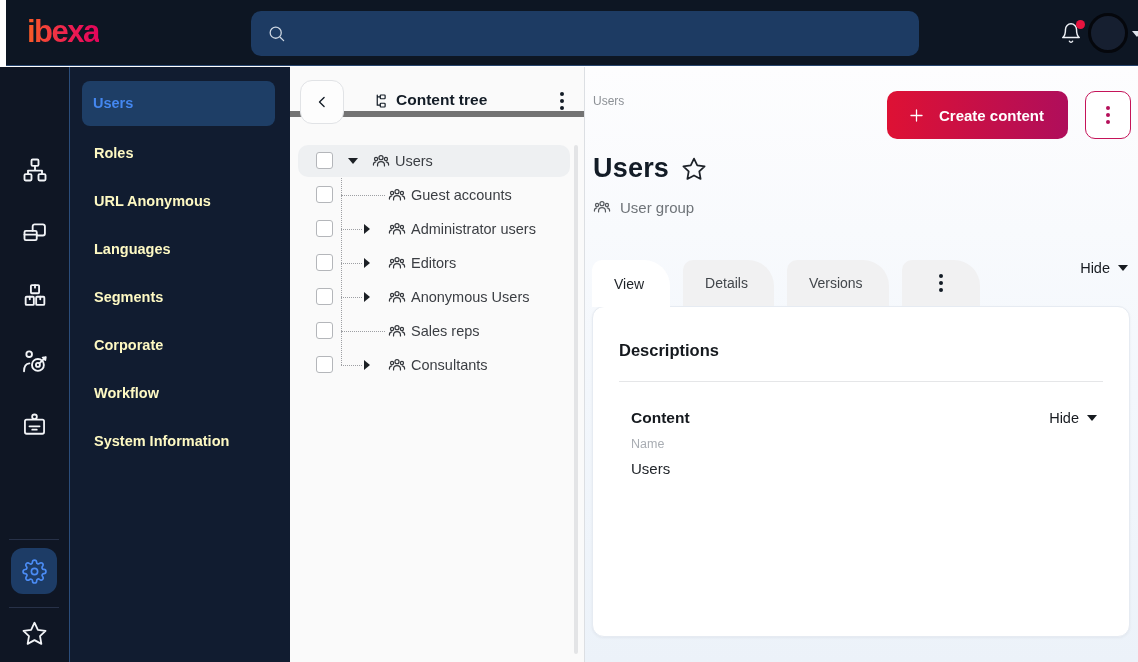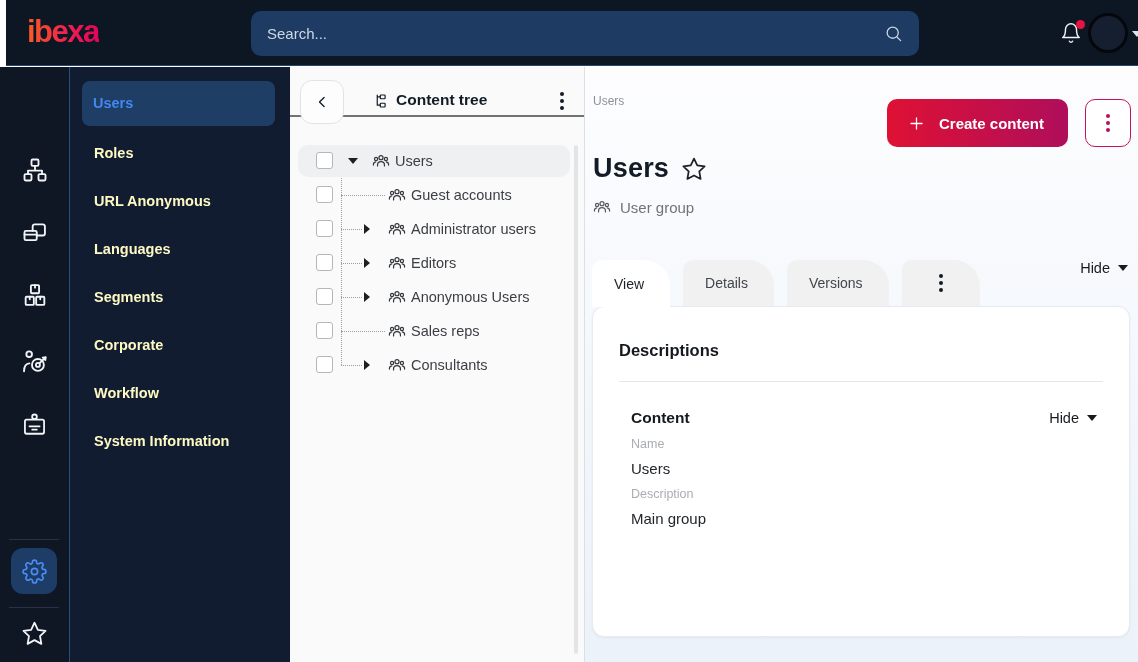--- a/index.html
+++ b/index.html
@@ -30,21 +30,21 @@
   .rail-div { position:absolute; left:9px; right:10px; height:1px; background:#273148; }
   .gear-btn { position:absolute; left:11px; top:481px; width:46px; height:46px; border-radius:12px; background:#1d3c66; display:flex; align-items:center; justify-content:center; color:#4b8cf5; }
 
   
   .sidemenu { width:221px; background:#111c30; border-left:1px solid #2b4d7a; padding-top:14px; flex:none; }
   .menu-item { height:48px; line-height:48px; padding-left:24px; color:#fef9c3; font-size:14.5px; font-weight:600; cursor:pointer; white-space:nowrap; }
   .menu-item.active { margin:0 15px 3px 12px; height:45px; line-height:45px; padding-left:11px; border-radius:8px; background:#1e3e66; color:#4487f0; }
 
   
   .treepanel { width:295px; background:#fafafa; border-right:1px solid #dcdfe3; position:relative; flex:none; }
-  .tree-header { height:50px; border-bottom:2px solid #737373; position:relative; }
+  .tree-header { height:50px; border-bottom:6px solid #737373; position:relative; }
   .collapse-btn { position:absolute; left:10px; top:13px; width:44px; height:44px; border-radius:12px; border:1px solid #e1e3e6; background:#fdfdfd; display:flex; align-items:center; justify-content:center; color:#131c26; cursor:pointer; }
   .tree-title-ic { position:absolute; left:82px; top:25px; color:#131c26; }
   .tree-title { position:absolute; left:106px; top:24px; font-size:15.5px; font-weight:700; color:#131c26; }
   .dots { display:flex; flex-direction:column; gap:3px; align-items:center; }
   .dots i { width:4px; height:4px; border-radius:50%; background:currentColor; }
   .tree-kebab { position:absolute; left:262px; top:24px; width:20px; height:20px; color:#131c26; display:flex; align-items:center; justify-content:center; cursor:pointer; }
   .tree { position:absolute; top:77px; left:0; right:0; bottom:0; }
   .trow { position:absolute; left:0; width:100%; height:34px; }
   .sel-bg { position:absolute; left:8px; right:14px; top:1px; height:32px; background:#eef0f2; border-radius:10px; }
   .cb { position:absolute; left:26px; top:8px; width:17px; height:17px; border:1px solid #b4b6ba; border-radius:3px; background:#fff; cursor:pointer; }
@@ -52,21 +52,21 @@
   .hguide { position:absolute; border-top:1px dotted #9d9fa3; height:0; }
   .caret-down { position:absolute; top:14px; width:0; height:0; border-left:5px solid transparent; border-right:5px solid transparent; border-top:6px solid #1c2025; cursor:pointer; }
   .caret-right { position:absolute; top:12px; width:0; height:0; border-top:5px solid transparent; border-bottom:5px solid transparent; border-left:6px solid #1c2025; cursor:pointer; }
   .t-ic { position:absolute; top:8px; color:#33363b; }
   .t-label { position:absolute; top:9px; font-size:14.5px; color:#3b3e43; cursor:pointer; white-space:nowrap; }
   .resizer { position:absolute; right:6px; top:78px; bottom:8px; width:4px; background:#e3e4e6; border-radius:2px; cursor:col-resize; }
 
   
   .main { flex:1; position:relative; background:linear-gradient(180deg,#fdfdfe 0%,#f3f7fc 55%,#ecf2f9 100%); }
   .breadcrumb { position:absolute; left:8px; top:27px; font-size:12px; color:#8d9196; }
-  .actions { position:absolute; top:32px; right:7px; display:flex; gap:17px; }
+  .actions { position:absolute; top:24px; right:7px; display:flex; gap:17px; }
   .btn-create { height:48px; padding:0 24px 0 20px; border:none; border-radius:10px; background:linear-gradient(90deg,#de1134 0%,#af0e5b 100%); color:#fff; font-size:15px; font-weight:600; display:flex; align-items:center; gap:13px; cursor:pointer; font-family:"Liberation Sans",sans-serif; }
   .btn-kebab { width:46px; height:48px; border-radius:10px; background:#fff; border:1px solid #c51459; color:#b5105a; display:flex; align-items:center; justify-content:center; cursor:pointer; }
   .title-row { position:absolute; left:8px; top:86px; display:flex; align-items:center; gap:12px; }
   .page-title { font-size:27px; font-weight:700; color:#131c26; letter-spacing:.2px; }
   .title-star { color:#1c2127; cursor:pointer; }
   .type-row { position:absolute; left:8px; top:131px; display:flex; align-items:center; gap:9px; color:#55595e; }
   .type-label { font-size:15px; color:#6f7479; }
   .tabs { position:absolute; left:7px; right:10px; top:193px; height:46px; display:flex; align-items:flex-start; z-index:3; }
   .tab { height:46px; display:flex; align-items:center; padding:0 26px 0 22px; font-size:14px; color:#42464b; background:#f1f1f2; border-radius:10px 26px 0 0; margin-right:13px; cursor:pointer; white-space:nowrap; }
   .tab.active { background:#fff; color:#1d2126; height:47px; margin-bottom:-1px; }
@@ -149,21 +149,20 @@
       <path d="M7 4v13.5M7 6.5h4M7 17.5h4"></path>
       <rect x="11" y="4" width="6.5" height="5" rx="1"></rect>
       <rect x="11" y="15" width="6.5" height="5" rx="1"></rect>
     </symbol>
   </defs>
 </svg>
 
 <header class="topbar">
   <div class="logo">ibexa</div>
   <div class="searchbar">
-    <input type="text" placeholder="Search..." style="">
     <svg class="ic search-ic" width="19" height="19">
         <use href="#i-search"></use>
       </svg>
   </div>
   <div class="bell-wrap">
     <svg class="ic" width="22" height="22">
         <use href="#i-bell"></use>
       </svg>
     <span class="bell-dot"></span>
   </div>
@@ -374,19 +373,15 @@
         <span class="section-title">Content</span>
         <span class="hide-btn" style="margin:0">
           <span>Hide</span>
           <span class="tri-down"></span>
         </span>
       </div>
       <div class="field">
         <div class="f-label">Name</div>
         <div class="f-value">Users</div>
       </div>
-      <div class="field">
-        <div class="f-label">Description</div>
-        <div class="f-value">Main group</div>
-      </div>
     </section>
   </main>
 </div>
 
 </body></html>

